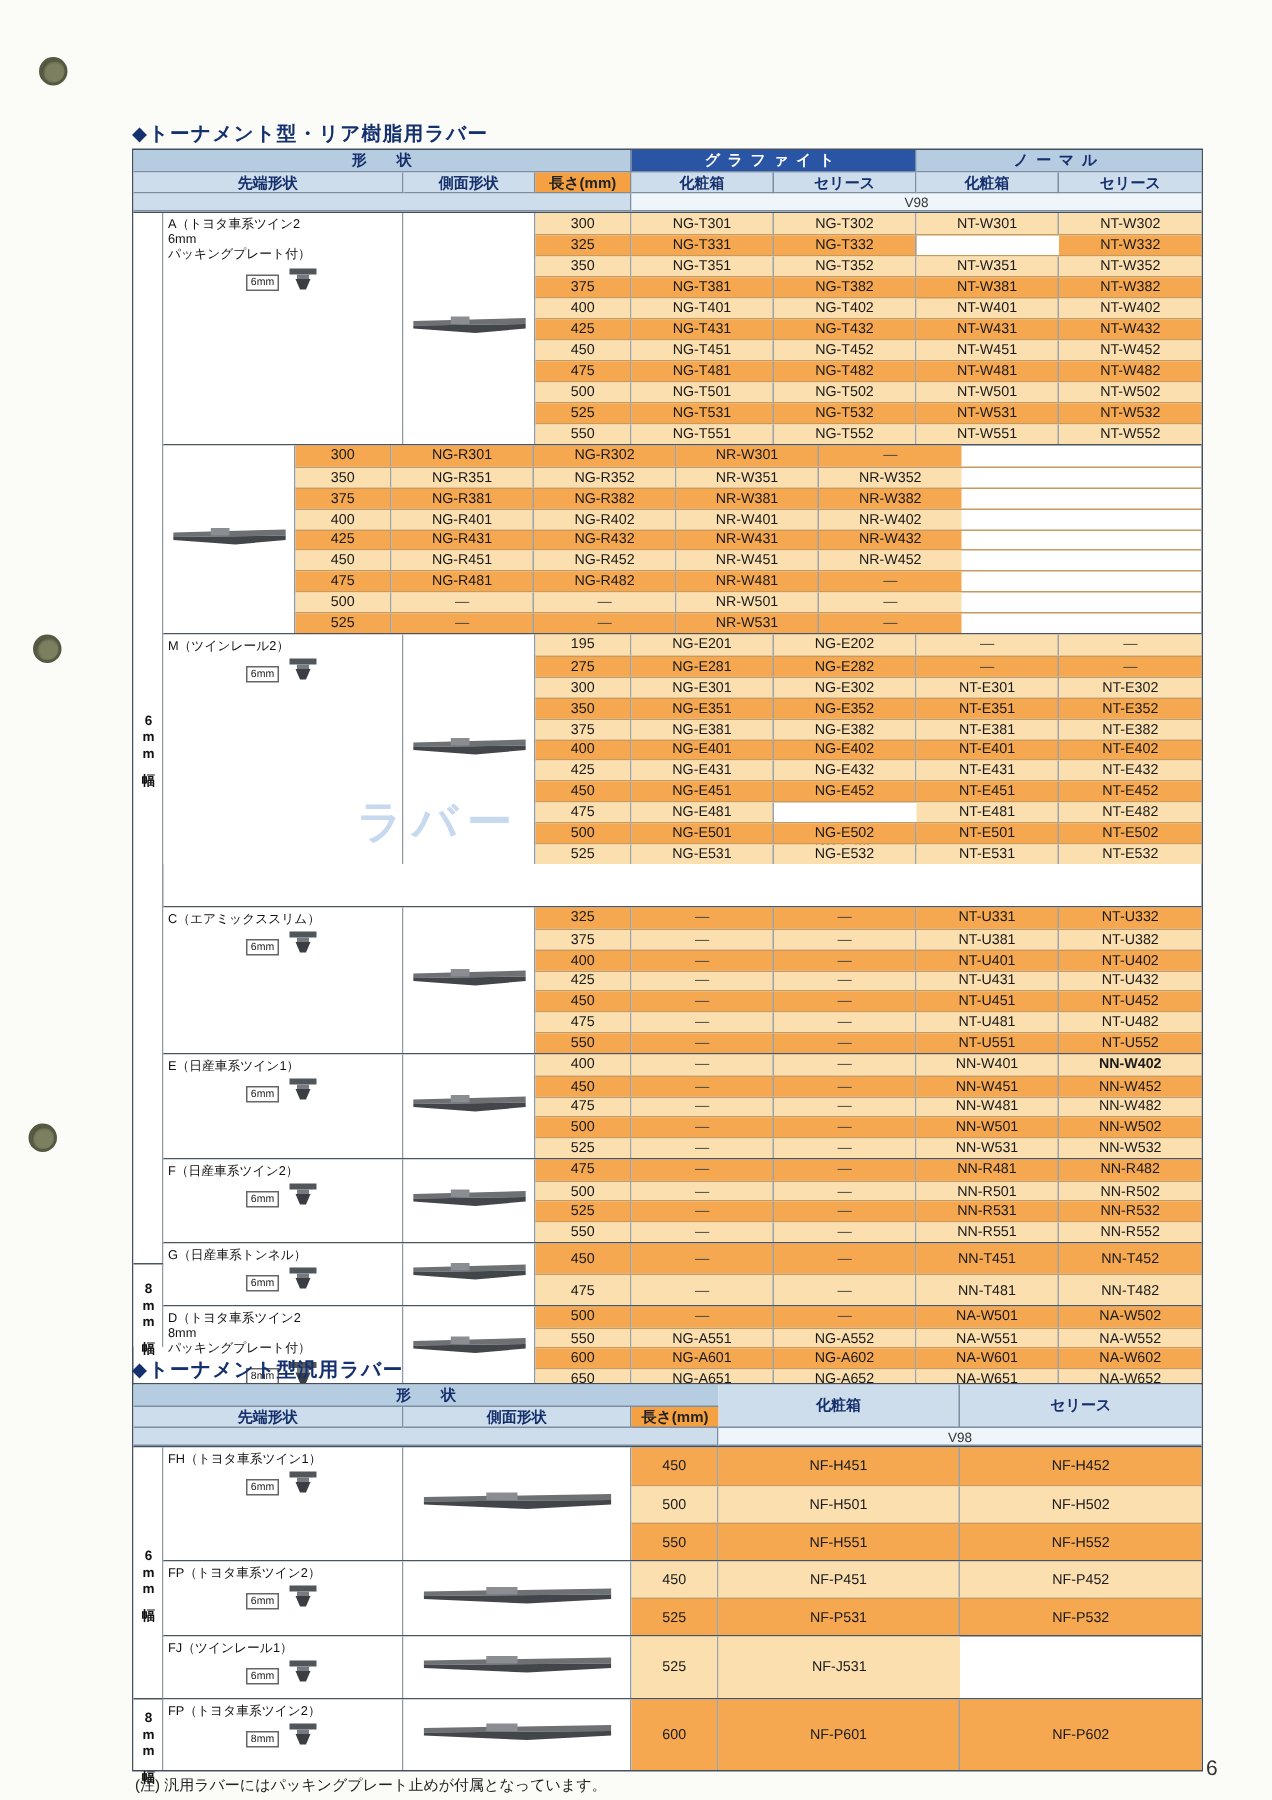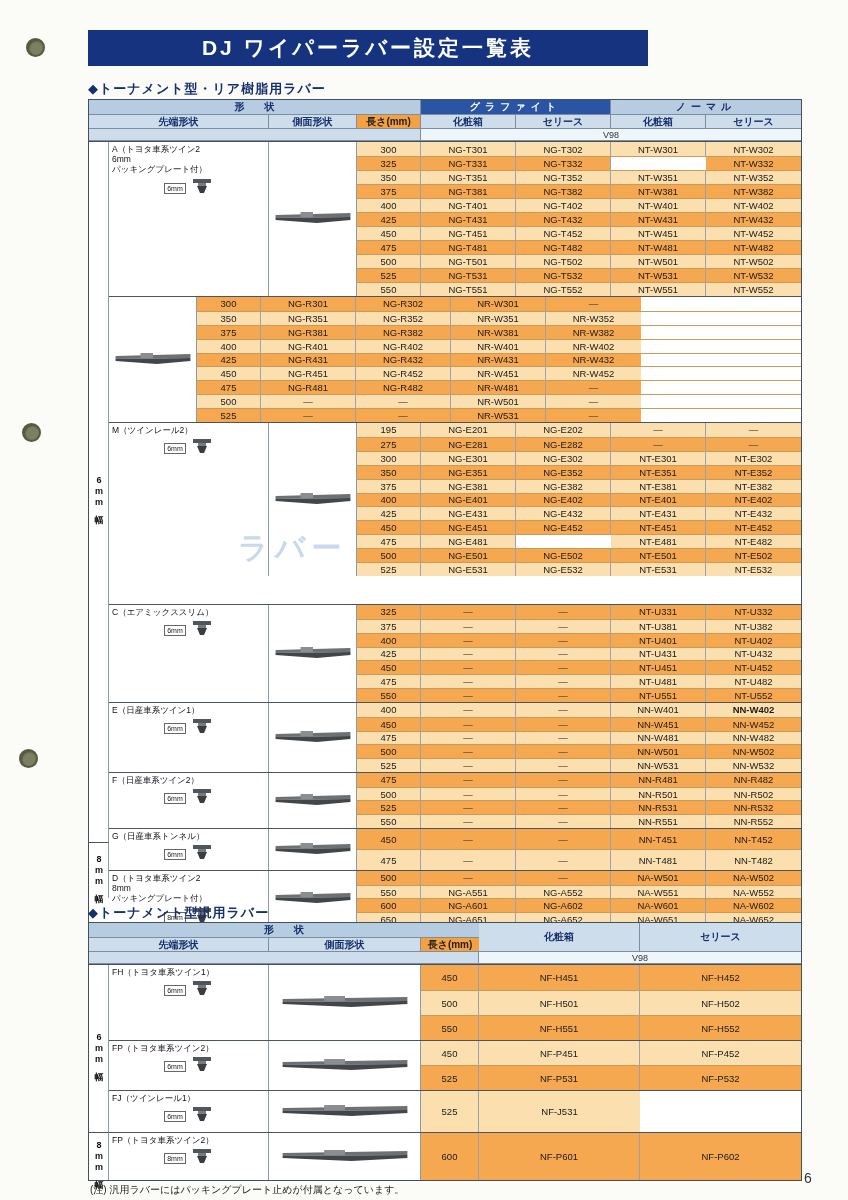--- a/index.html
+++ b/index.html
@@ -58,21 +58,20 @@
 </style>
 </head>
 <body>
 
 <div class="page" style="--banner: #16337f; --hdr: #b6cde1; --subhdr: #cdddec; --graphite: #2a55a4; --rowdark: #f6a851; --rowlight: #fbdfae; --lencol: #f5a041;">
 
   <div class="hole" style="left:26px;top:38px;"></div>
   <div class="hole" style="left:22px;top:423px;"></div>
   <div class="hole" style="left:19px;top:749px;"></div>
 
-  <div class="banner">DJ ワイパーラバー設定一覧表</div>
 
   <div class="sectitle" style="top:80px;">◆トーナメント型・リア樹脂用ラバー</div>
 
   <div class="tbl" style="top:99px;">
     <div class="thead">
       <div class="hr r1">
         <div class="hc" style="width:332px">形　　状</div>
         <div class="hc graphite" style="width:190px">グラファイト</div>
         <div class="hc normalh" style="width:190px">ノーマル</div>
       </div>

